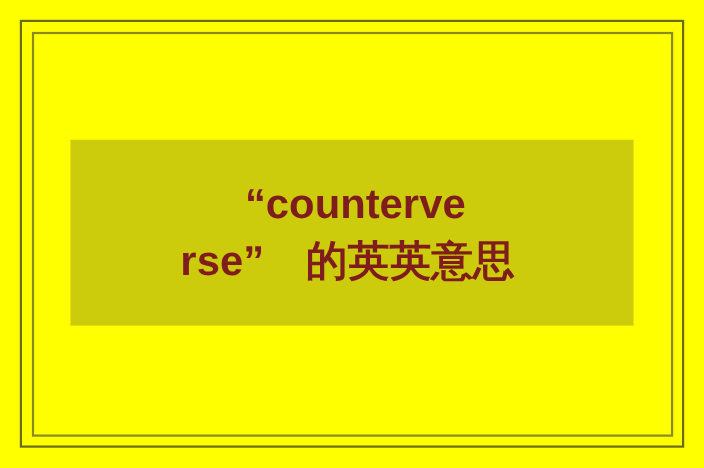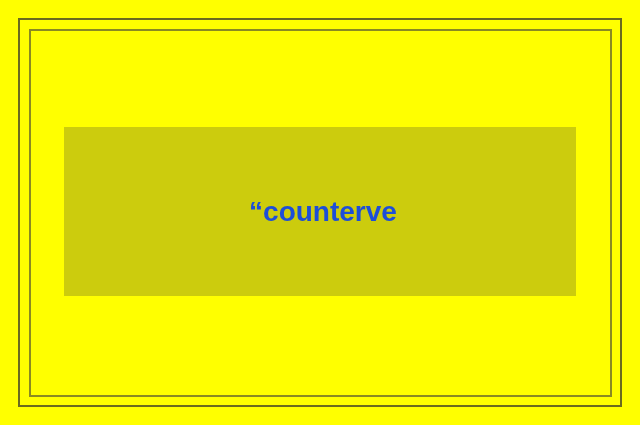--- a/index.html
+++ b/index.html
@@ -55,23 +55,23 @@
     height: 169px;
     background: #cccc0d;
     display: flex;
     flex-direction: column;
     align-items: center;
     justify-content: center;
     box-sizing: border-box;
   }
 
   .title-line {
-    color: #1d4ed8;
+    color: #7f1d1d;
     font-weight: bold;
-    font-size: 28px;
+    font-size: 38px;
     line-height: 52px;
     letter-spacing: 0px;
     text-align: center;
     white-space: nowrap;
   }
 
   .title-line-1 {
     padding-left: 6px;
   }
 
@@ -82,15 +82,16 @@
 </head>
 <body>
 
 <div id="poster">
 
   <div class="frame-outer"></div>
   <div class="frame-inner"></div>
 
   <div class="title-panel">
     <div class="title-line title-line-1">“counterve</div>
+    <div class="title-line title-line-2">rse”　的英英意思</div>
   </div>
 
 </div>
 
 </body></html>

